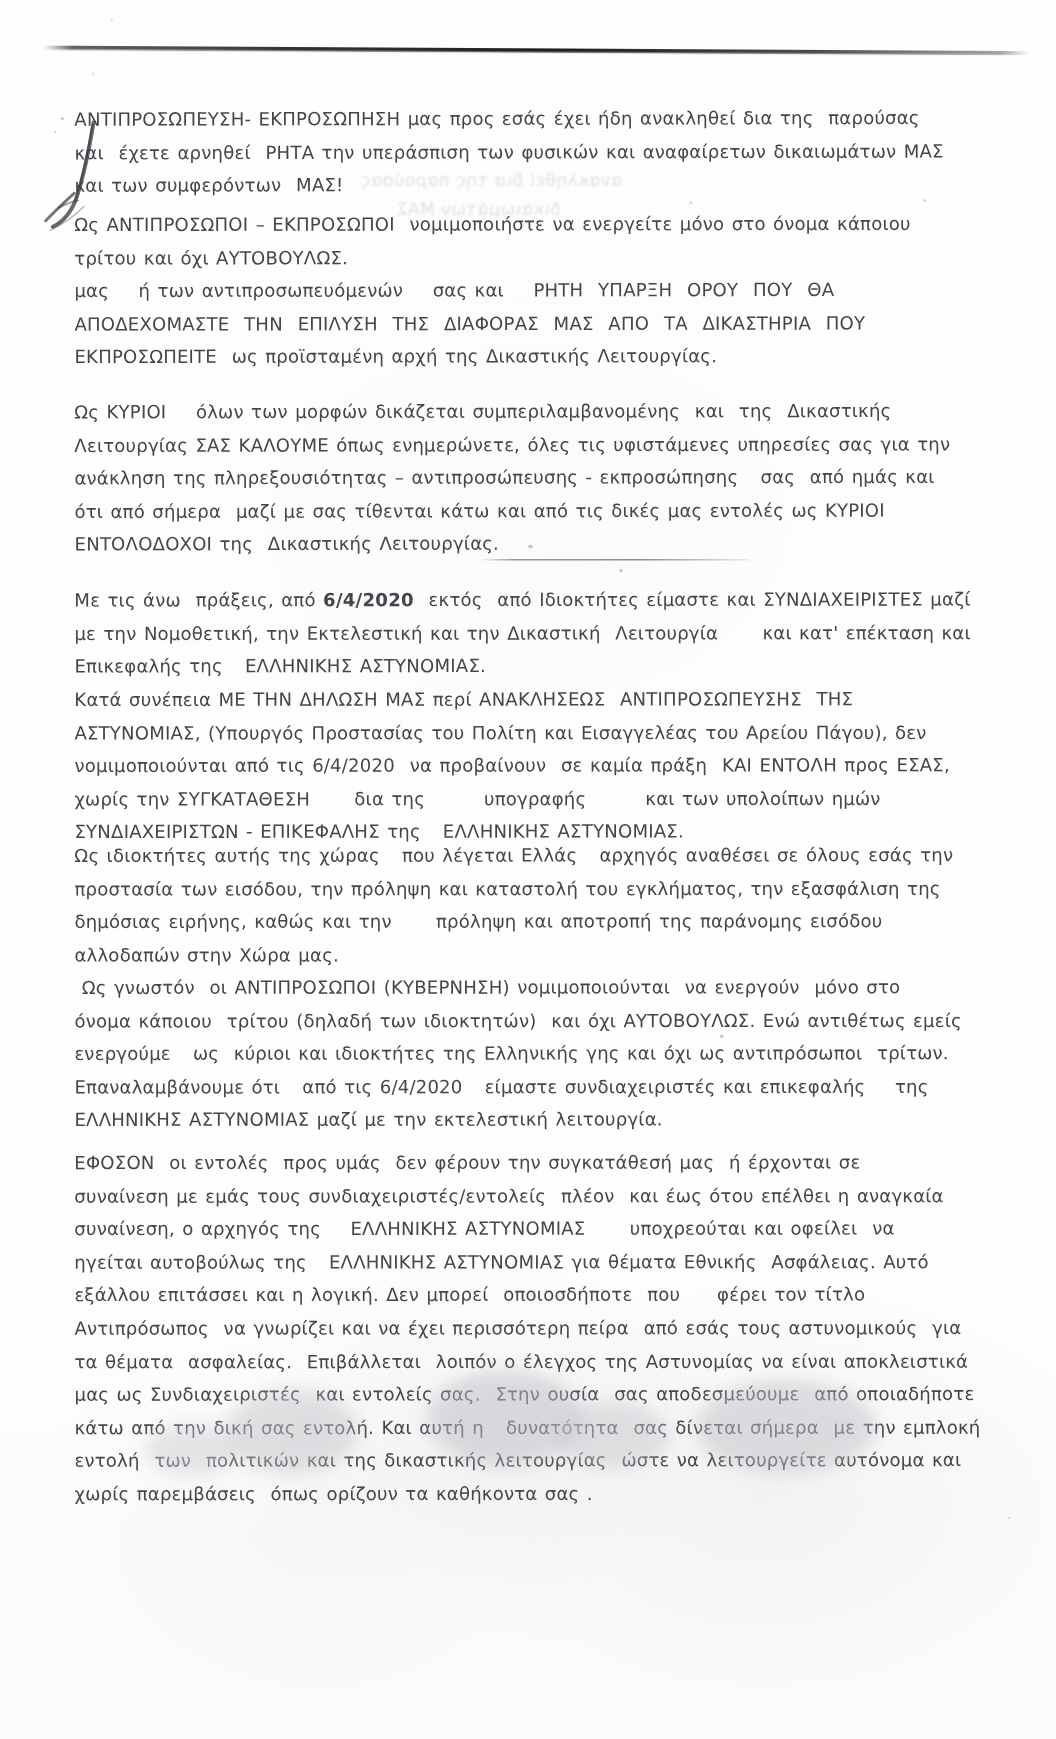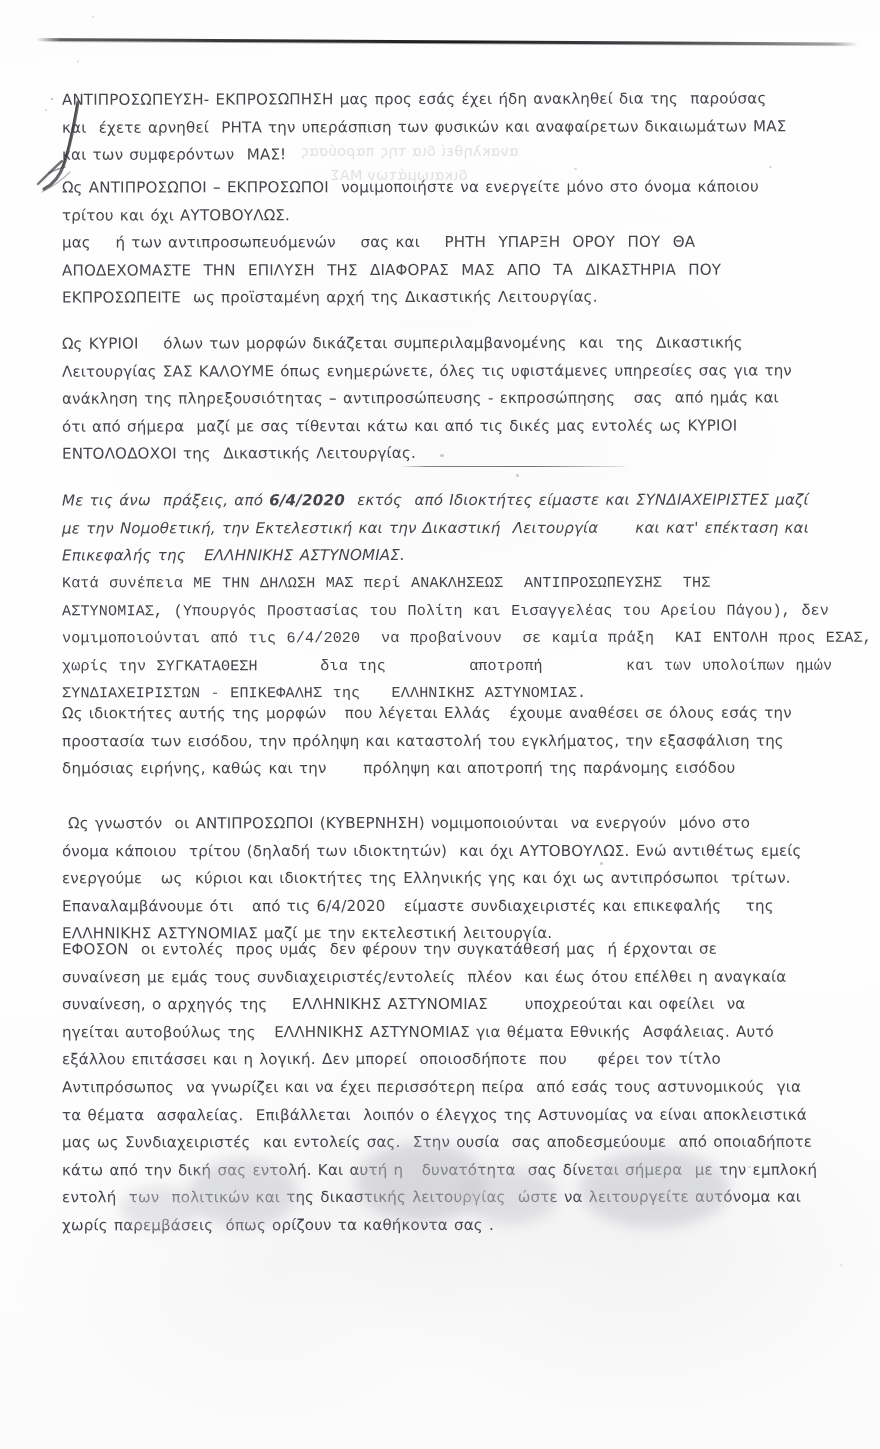--- a/index.html
+++ b/index.html
@@ -71,25 +71,25 @@
 
   .para .ln {
     display: block;
     white-space: pre;
   }
 
   
   .p1 { left: 62px; top: 86px;  width: 782px; transform: rotate(-0.12deg); }
   .p2 { left: 62px; top: 174px; width: 782px; transform: rotate(-0.08deg); }
   .p3 { left: 62px; top: 330px; width: 786px; transform: rotate(-0.10deg); }
-  .p4 { left: 62px; top: 487px; width: 786px; transform: rotate(-0.06deg); font-style: italic; }
-  .p5 { left: 62px; top: 570px; width: 786px; transform: rotate(-0.05deg); font-family: Liberation Mono, monospace; }
+  .p4 { left: 62px; top: 487px; width: 786px; transform: rotate(-0.06deg); }
+  .p5 { left: 62px; top: 570px; width: 786px; transform: rotate(-0.05deg); }
   .p6 { left: 62px; top: 700px; width: 786px; transform: rotate(-0.05deg); }
   .p7 { left: 62px; top: 810px; width: 786px; transform: rotate(-0.04deg); }
-  .p8 { left: 62px; top: 936px; width: 786px; transform: rotate(-0.04deg); }
+  .p8 { left: 62px; top: 956px; width: 786px; transform: rotate(-0.04deg); }
 
   .u { text-underline-offset: 2.5px; text-decoration-thickness: 1px; }
   .b { font-weight: 700; letter-spacing: 0.2px; }
 
   
   .hand-mark {
     position: absolute;
     left: 30px;
     top: 88px;
     width: 120px;
@@ -175,28 +175,29 @@
     <div class="para p4">
       <span class="ln"><span>Με τις άνω  πράξεις, από </span><span class="b">6/4/2020</span><span>  εκτός  από Ιδιοκτήτες είμαστε και ΣΥΝΔΙΑΧΕΙΡΙΣΤΕΣ μαζί</span></span>
       <span class="ln">με την Νομοθετική, την Εκτελεστική και την Δικαστική  Λειτουργία      και κατ' επέκταση και</span>
       <span class="ln">Επικεφαλής της   ΕΛΛΗΝΙΚΗΣ ΑΣΤΥΝΟΜΙΑΣ.</span>
     </div>
 
     <div class="para p5">
       <span class="ln">Κατά συνέπεια ΜΕ ΤΗΝ ΔΗΛΩΣΗ ΜΑΣ περί ΑΝΑΚΛΗΣΕΩΣ  ΑΝΤΙΠΡΟΣΩΠΕΥΣΗΣ  ΤΗΣ</span>
       <span class="ln">ΑΣΤΥΝΟΜΙΑΣ, (Υπουργός Προστασίας του Πολίτη και Εισαγγελέας του Αρείου Πάγου), δεν</span>
       <span class="ln">νομιμοποιούνται από τις 6/4/2020  να προβαίνουν  σε καμία πράξη  ΚΑΙ ΕΝΤΟΛΗ προς ΕΣΑΣ,</span>
-      <span class="ln">χωρίς την ΣΥΓΚΑΤΑΘΕΣΗ      δια της        αποτροπή        και των υπολοίπων ημών</span>
+      <span class="ln">χωρίς την ΣΥΓΚΑΤΑΘΕΣΗ      δια της        υπογραφής        και των υπολοίπων ημών</span>
       <span class="ln">ΣΥΝΔΙΑΧΕΙΡΙΣΤΩΝ - ΕΠΙΚΕΦΑΛΗΣ της   ΕΛΛΗΝΙΚΗΣ ΑΣΤΥΝΟΜΙΑΣ.</span>
     </div>
 
     <div class="para p6">
-      <span class="ln">Ως ιδιοκτήτες αυτής της μορφών   που λέγεται Ελλάς   έχουμε αναθέσει σε όλους εσάς την</span>
+      <span class="ln">Ως ιδιοκτήτες αυτής της χώρας   που λέγεται Ελλάς   αρχηγός αναθέσει σε όλους εσάς την</span>
       <span class="ln">προστασία των εισόδου, την πρόληψη και καταστολή του εγκλήματος, την εξασφάλιση της</span>
       <span class="ln">δημόσιας ειρήνης, καθώς και την      πρόληψη και αποτροπή της παράνομης εισόδου</span>
+      <span class="ln">αλλοδαπών στην Χώρα μας.</span>
     </div>
 
     <div class="para p7">
       <span class="ln"> Ως γνωστόν  οι ΑΝΤΙΠΡΟΣΩΠΟΙ (ΚΥΒΕΡΝΗΣΗ) νομιμοποιούνται  να ενεργούν  μόνο στο</span>
       <span class="ln">όνομα κάποιου  τρίτου (δηλαδή των ιδιοκτητών)  και όχι ΑΥΤΟΒΟΥΛΩΣ. Ενώ αντιθέτως εμείς</span>
       <span class="ln">ενεργούμε   ως  κύριοι και ιδιοκτήτες της Ελληνικής γης και όχι ως αντιπρόσωποι  τρίτων.</span>
       <span class="ln">Επαναλαμβάνουμε ότι   από τις 6/4/2020   είμαστε συνδιαχειριστές και επικεφαλής    της</span>
       <span class="ln">ΕΛΛΗΝΙΚΗΣ ΑΣΤΥΝΟΜΙΑΣ μαζί με την εκτελεστική λειτουργία.</span>
     </div>
 

